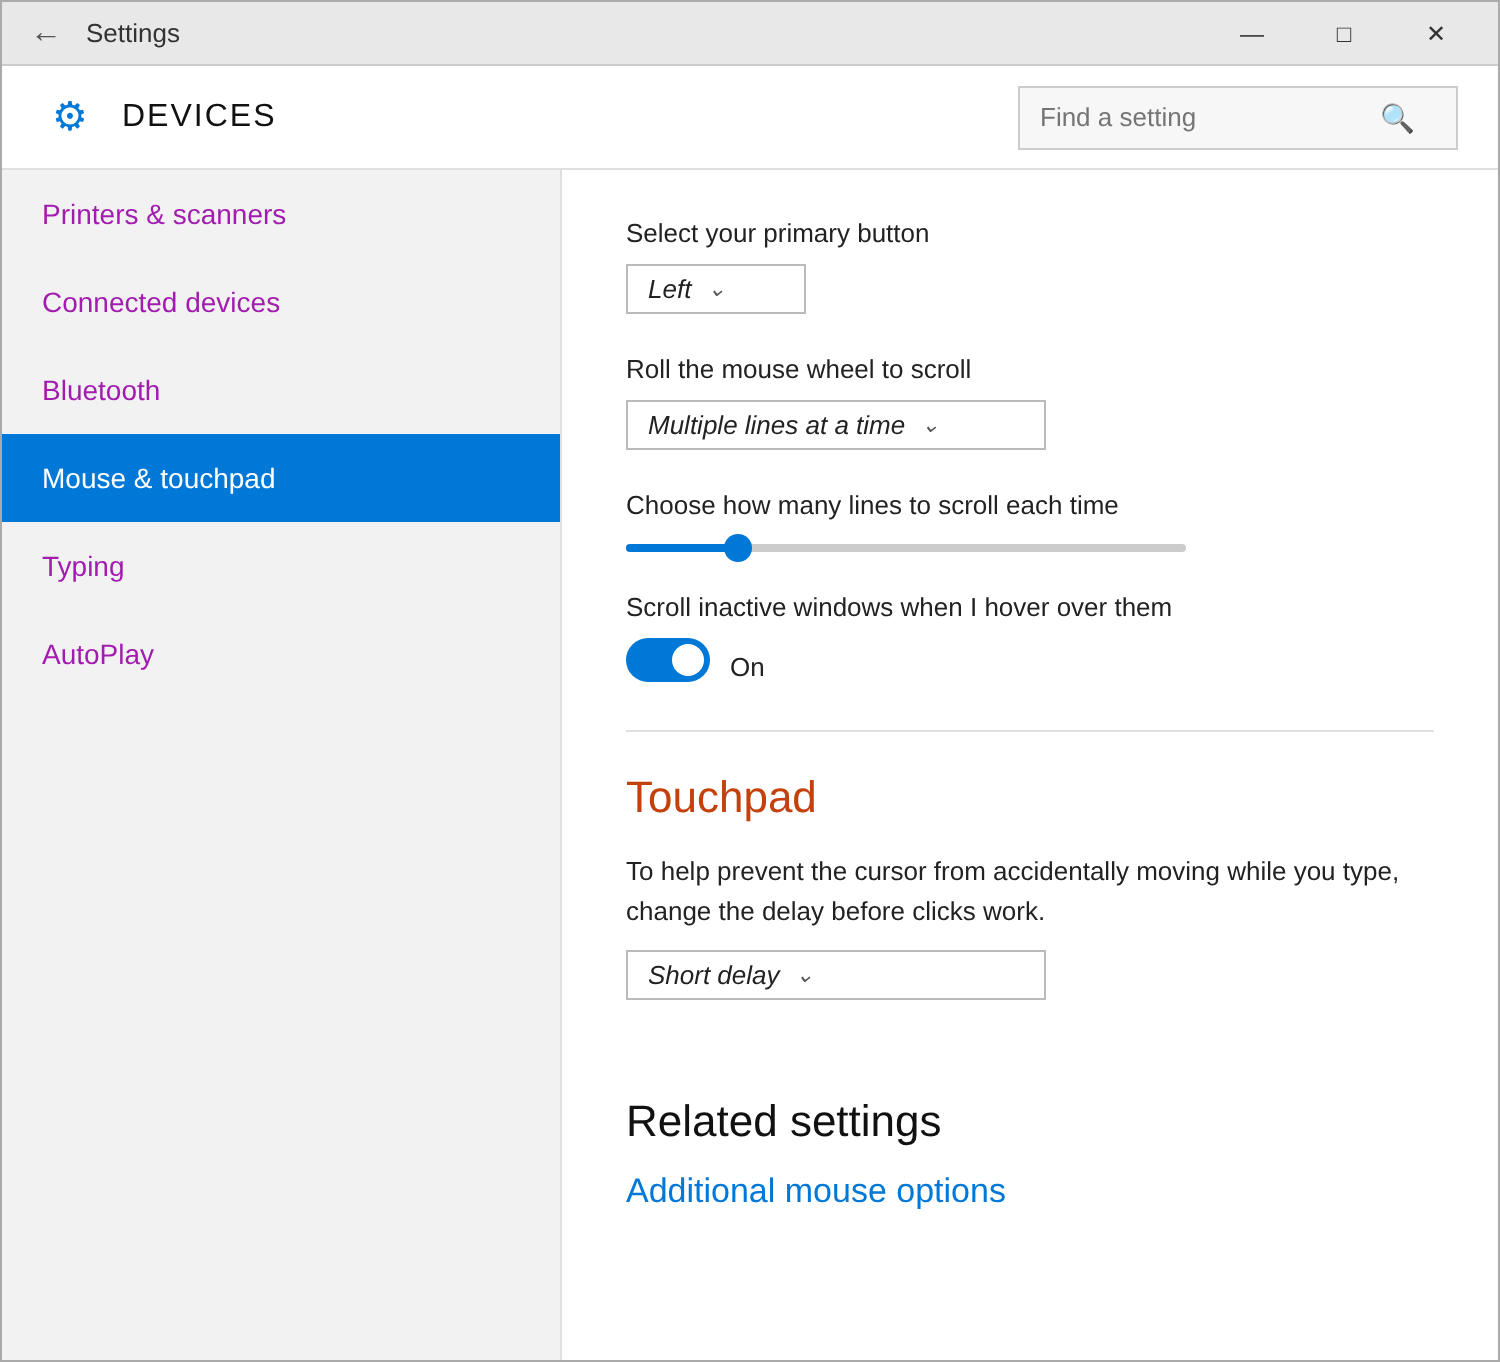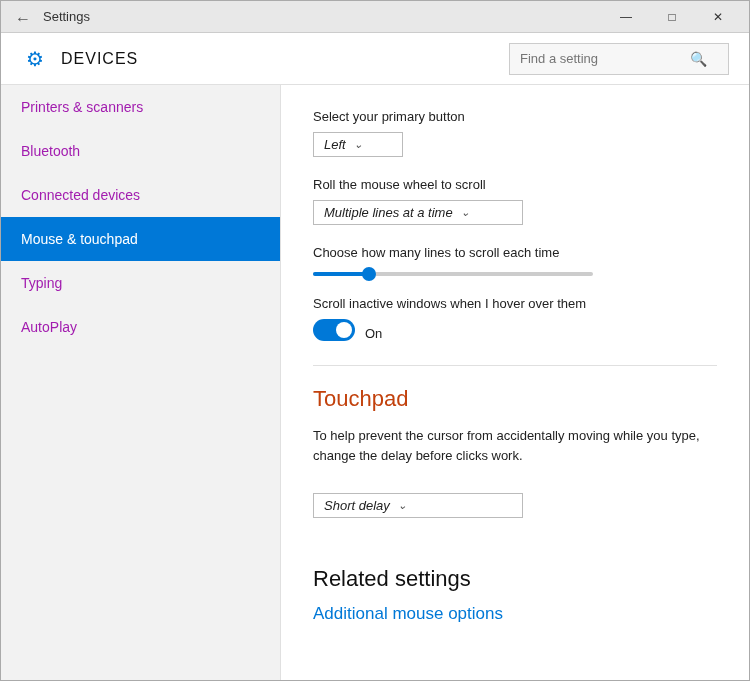--- a/index.html
+++ b/index.html
@@ -207,21 +207,21 @@
       font-weight: 400;
       color: #c2410c;
       margin-bottom: 14px;
       margin-top: 4px;
     }
 
     .touchpad-desc {
       font-size: 13px;
       color: #222;
       line-height: 1.5;
-      margin-bottom: 28px;
+      margin-bottom: 10px;
       max-width: 420px;
     }
 
     .related-heading {
       font-size: 22px;
       font-weight: 300;
       color: #111;
       margin-top: 28px;
       margin-bottom: 12px;
     }
@@ -265,24 +265,24 @@
     </div>
   </div>
 
   <div class="main">
 
     <div class="sidebar">
       <div class="sidebar-item">
         <span>Printers &amp; scanners</span>
       </div>
       <div class="sidebar-item">
+        <span>Connected devices</span>
+      </div>
+      <div class="sidebar-item">
         <span>Bluetooth</span>
-      </div>
-      <div class="sidebar-item">
-        <span>Connected devices</span>
       </div>
       <div class="sidebar-item active">
         <span>Mouse &amp; touchpad</span>
       </div>
       <div class="sidebar-item">
         <span>Typing</span>
       </div>
       <div class="sidebar-item">
         <span>AutoPlay</span>
       </div>

